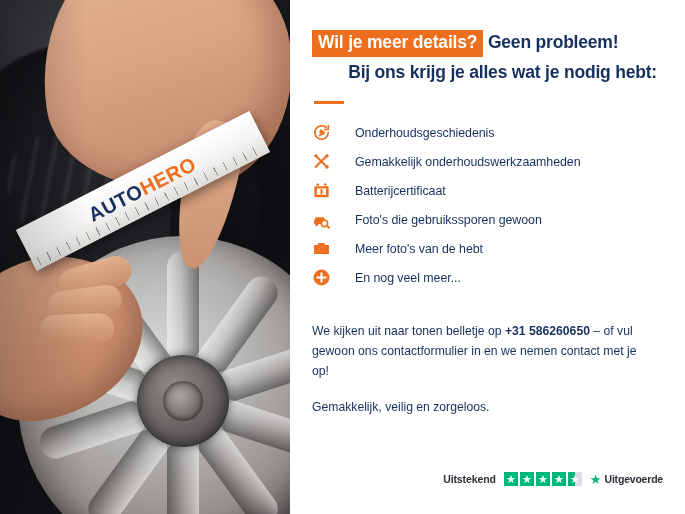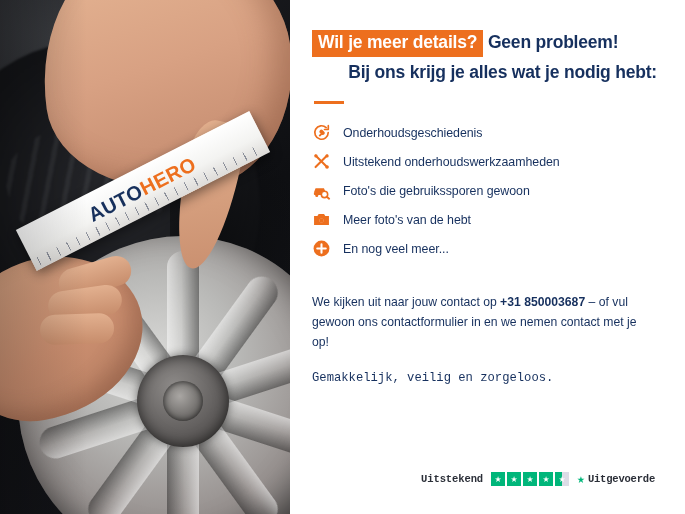--- a/index.html
+++ b/index.html
@@ -230,21 +230,21 @@
     width: 30px;
     height: 3px;
     background: #ED6F1E;
     margin: 17px 0 14px 2px;
   }
 
   .features { margin: 0; padding: 0; list-style: none; }
   .feature {
     display: flex;
     align-items: center;
-    gap: 12px;
+    gap: 24px;
     height: 29px;
   }
   .f-icon {
     width: 19px;
     height: 19px;
     flex: 0 0 19px;
     display: flex;
     align-items: center;
     justify-content: center;
     color: #ED6F1E;
@@ -261,31 +261,29 @@
     font-size: 12.2px;
     line-height: 1.62;
     color: #16305e;
     max-width: 340px;
   }
   .contact b { font-weight: 700; }
   .closing {
     margin-top: 18px;
     font-size: 12.2px;
     color: #16305e;
-    font-family: Liberation Mono, monospace;
   }
 
   .trust {
     position: absolute;
-    right: 30px;
+    right: 22px;
     bottom: 28px;
     display: flex;
     align-items: center;
     gap: 8px;
-    font-family: Liberation Mono, monospace;
   }
   .trust-word {
     font-size: 10.5px;
     font-weight: 700;
     color: #2b2f38;
     letter-spacing: -.1px;
   }
   .stars { display: flex; gap: 2px; }
   .star-box {
     width: 14px;
@@ -386,23 +384,35 @@
       <li class="feature">
         <span class="f-icon">
           <svg width="19" height="19" viewBox="0 0 24 24" fill="none" stroke="currentColor" stroke-width="2.6" stroke-linecap="round" stroke-linejoin="round">
             <path d="M4.5 4.5 L19 19"></path>
             <path d="M19 4.5 L4.5 19"></path>
             <circle cx="5" cy="5" r="2.1" fill="currentColor" stroke="none"></circle>
             <circle cx="19" cy="19" r="2.3" fill="currentColor" stroke="none"></circle>
             <circle cx="19" cy="5" r="2.1" fill="currentColor" stroke="none"></circle>
           </svg>
         </span>
-        <span class="f-label">Uitstekend onderhoudswerkzaamheden</span>
-      </li>
-
+        <span class="f-label">Gemakkelijk onderhoudswerkzaamheden</span>
+      </li>
+
+      <li class="feature">
+        <span class="f-icon">
+          <svg width="19" height="19" viewBox="0 0 24 24" fill="none" stroke="currentColor" stroke-width="2" stroke-linecap="round" stroke-linejoin="round">
+            <rect x="3" y="6.5" width="18" height="14" rx="1.6" fill="currentColor" stroke="none"></rect>
+            <rect x="5.2" y="8.6" width="13.6" height="9.8" fill="#ffffff"></rect>
+            <rect x="10.7" y="10.2" width="2.6" height="6.6" fill="currentColor" stroke="none"></rect>
+            <rect x="5.5" y="3.2" width="3.6" height="2.6" rx=".8" fill="currentColor" stroke="none"></rect>
+            <rect x="14.9" y="3.2" width="3.6" height="2.6" rx=".8" fill="currentColor" stroke="none"></rect>
+          </svg>
+        </span>
+        <span class="f-label">Batterijcertificaat</span>
+      </li>
 
       <li class="feature">
         <span class="f-icon">
           <svg width="19" height="19" viewBox="0 0 24 24" fill="none" stroke="currentColor" stroke-width="1.9" stroke-linecap="round" stroke-linejoin="round">
             <path d="M2.4 14.4 h17 v3.4 h-2.2 M2.4 14.4 l2.1-5.1 h10.6 l2.3 5.1" fill="currentColor" stroke="none"></path>
             <rect x="2.4" y="14.2" width="17" height="3.6" rx="1" fill="currentColor" stroke="none"></rect>
             <circle cx="6" cy="18.3" r="1.9" fill="currentColor" stroke="none"></circle>
             <circle cx="15.8" cy="17" r="4" fill="#ffffff" stroke="currentColor" stroke-width="2"></circle>
             <path d="M18.7 19.9 L21.6 22.4" stroke-width="2.4"></path>
           </svg>
@@ -426,21 +436,21 @@
           <svg width="19" height="19" viewBox="0 0 24 24">
             <circle cx="12" cy="12" r="10" fill="currentColor"></circle>
             <path d="M12 6.6 V17.4 M6.6 12 H17.4" stroke="#ffffff" stroke-width="2.6" stroke-linecap="round"></path>
           </svg>
         </span>
         <span class="f-label">En nog veel meer...</span>
       </li>
 
     </ul>
 
-    <p class="contact"><span>We kijken uit naar jouw contact op </span><b>+31 850003687</b><span> – of vul gewoon ons contactformulier in en we nemen contact met je op!</span></p>
+    <p class="contact"><span>We kijken uit naar tonen belletje op </span><b>+31 586260650</b><span> – of vul gewoon ons contactformulier in en we nemen contact met je op!</span></p>
 
     <p class="closing">Gemakkelijk, veilig en zorgeloos.</p>
 
     <div class="trust">
       <span class="trust-word">Uitstekend</span>
       <span class="stars">
         <span class="star-box">
             <span class="star-glyph">★</span>
           </span>
         <span class="star-box">

